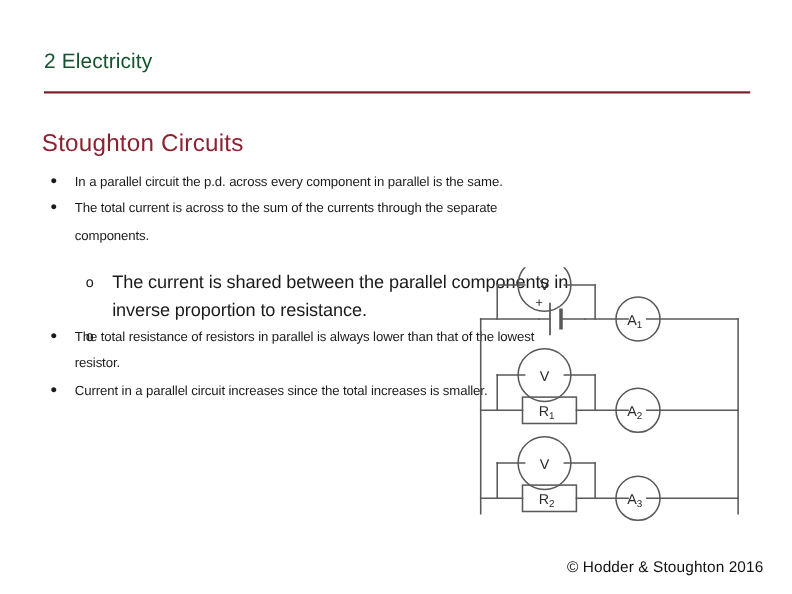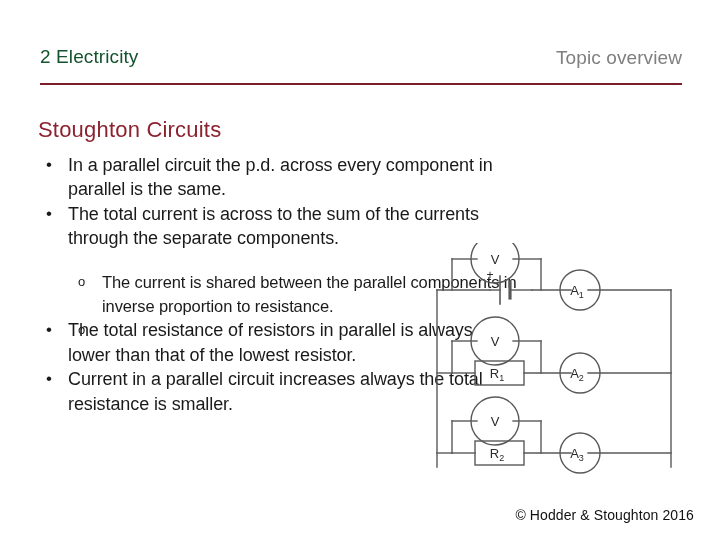--- a/index.html
+++ b/index.html
@@ -84,21 +84,21 @@
     top: 0;
     font-size: 17px;
     line-height: 24.4px;
     color: #1a1a1a;
   }
   .bullet-row.sub .bullet-mark {
     left: 38px;
     font-size: 13px;
   }
   .bullet-text {
-    font-size: 18px;
+    font-size: 12px;
     line-height: 24.4px;
     display: block;
     letter-spacing: -0.1px;
   }
   .bullet-row.sub .bullet-text {
     font-size: 16.5px;
     line-height: 24.4px;
     margin-top: 19px;
   }
   .eq-text {
@@ -136,21 +136,20 @@
     color: #111111;
     white-space: nowrap;
     letter-spacing: 0.1px;
   }
 </style>
 </head>
 <body>
 
 <div id="slide-header">
   <div id="header-topic">2 Electricity</div>
-  <div id="header-subtitle">Topic overview</div>
   <div id="header-rule"></div>
 </div>
 
 <div id="section-heading">Stoughton Circuits</div>
 
 <div id="bullet-block">
 
   <div class="bullet-row">
     <span class="bullet-mark">•</span>
     <span class="bullet-text">In a parallel circuit the p.d. across every component in parallel is the same.</span>
@@ -170,21 +169,21 @@
     <span class="bullet-mark">o</span>
   </div>
 
   <div class="bullet-row">
     <span class="bullet-mark">•</span>
     <span class="bullet-text">The total resistance of resistors in parallel is always lower than that of the lowest resistor.</span>
   </div>
 
   <div class="bullet-row">
     <span class="bullet-mark">•</span>
-    <span class="bullet-text">Current in a parallel circuit increases always the total resistance is smaller.</span>
+    <span class="bullet-text">Current in a parallel circuit increases since the total increases is smaller.</span>
   </div>
 
 </div>
 
 <div id="circuit-figure">
 <svg width="256" height="250" viewBox="0 0 256 250" xmlns="http://www.w3.org/2000/svg">
   <g fill="none" stroke="#595959" stroke-width="1.4" stroke-linecap="square">
 
     <path d="M9 47 L9 224"></path>
 

